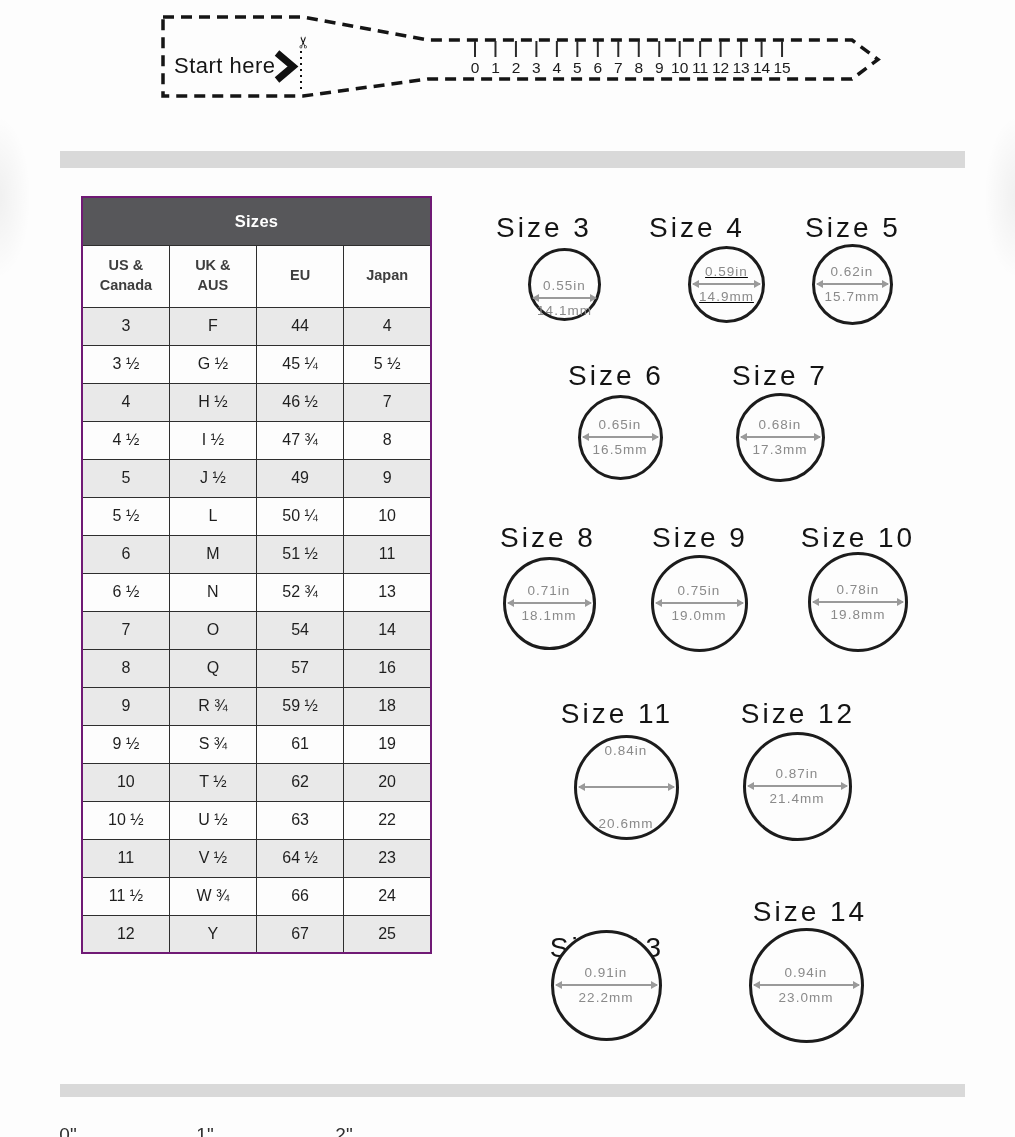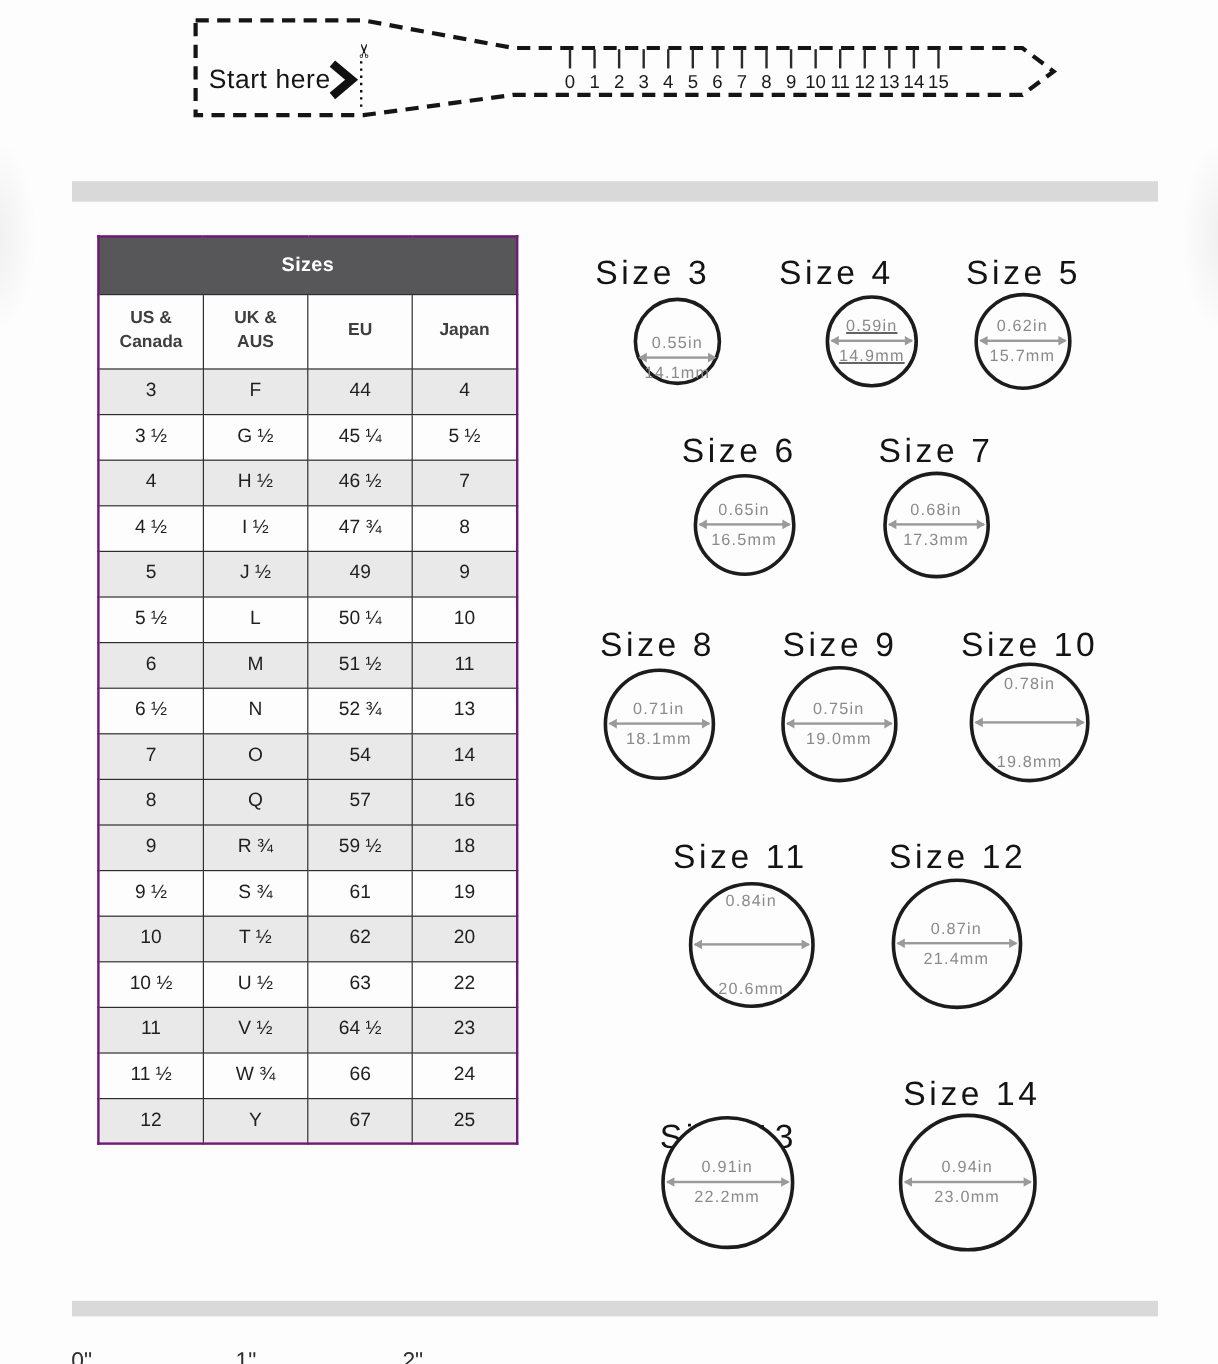--- a/index.html
+++ b/index.html
@@ -298,21 +298,21 @@
         <div class="dim-line" style="width: 83px;"></div>
         <div class="ring-mm">18.1mm</div>
       </div>
       <div class="ring-heading" style="left: 590px; top: 521px;">Size 9</div>
       <div class="ring-circle" style="left: 650.5px; top: 554.5px; width: 97px; height: 97px;">
         <div class="ring-in">0.75in</div>
         <div class="dim-line" style="width: 87px;"></div>
         <div class="ring-mm">19.0mm</div>
       </div>
       <div class="ring-heading" style="left: 748px; top: 521px;">Size 10</div>
-      <div class="ring-circle" style="left: 808px; top: 552px; width: 100px; height: 100px; gap: 20px;">
+      <div class="ring-circle" style="left: 808px; top: 552px; width: 100px; height: 100px;">
         <div class="ring-in">0.78in</div>
         <div class="dim-line" style="width: 90px;"></div>
         <div class="ring-mm">19.8mm</div>
       </div>
       <div class="ring-heading" style="left: 507px; top: 697px;">Size 11</div>
       <div class="ring-circle" style="left: 573.5px; top: 734.5px; width: 105px; height: 105px; gap: 24px;">
         <div class="ring-in">0.84in</div>
         <div class="dim-line" style="width: 95px;"></div>
         <div class="ring-mm">20.6mm</div>
       </div>

